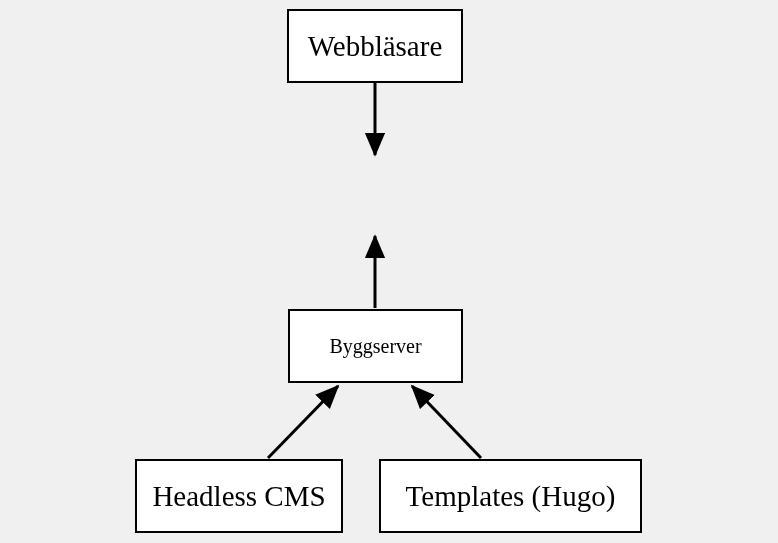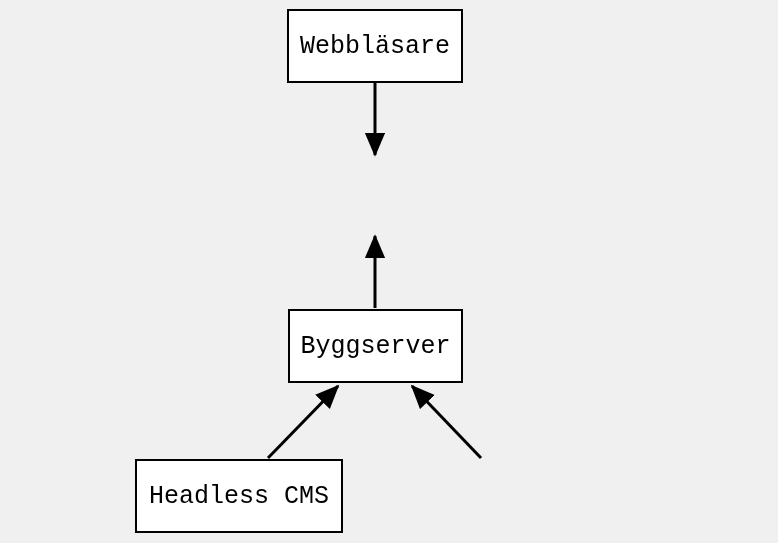--- a/index.html
+++ b/index.html
@@ -26,29 +26,29 @@
     position: absolute;
     box-sizing: border-box;
     background: #ffffff;
     border: 2px solid #000000;
     display: flex;
     align-items: center;
     justify-content: center;
     color: #000000;
   }
   .node-label {
-    font-family: Liberation Mono, monospace;
-    font-size: 25px;
+    font-family: Liberation Serif, serif;
+    font-size: 29px;
     line-height: 1;
     letter-spacing: 0px;
     white-space: nowrap;
   }
   .node-label.sans {
-    font-family: Liberation Mono, monospace;
-    font-size: 25px;
+    font-family: Liberation Serif, serif;
+    font-size: 20px;
   }
   #node-webblasare { left: 287px; top: 9px;   width: 176px; height: 74px; }
   #node-hosting    { left: 249px; top: 158px; width: 251px; height: 75px; }
   #node-byggserver { left: 288px; top: 309px; width: 175px; height: 74px; }
   #node-cms        { left: 135px; top: 459px; width: 208px; height: 74px; }
   #node-templates  { left: 379px; top: 459px; width: 263px; height: 74px; }
 </style>
 </head>
 <body>
 
@@ -76,14 +76,17 @@
 
 
   <div class="node" id="node-byggserver">
     <span class="node-label sans">Byggserver</span>
   </div>
 
   <div class="node" id="node-cms">
     <span class="node-label">Headless CMS</span>
   </div>
 
+  <div class="node" id="node-templates">
+    <span class="node-label">Templates (Hugo)</span>
+  </div>
 
 </div>
 
 </body></html>

